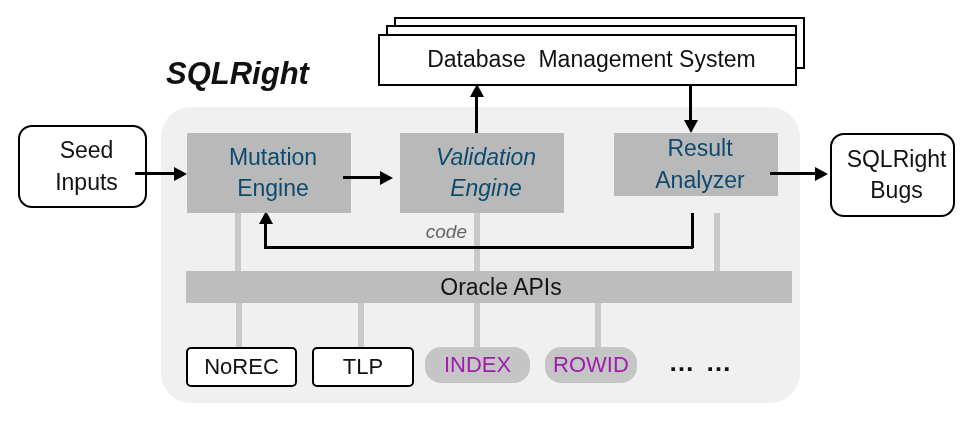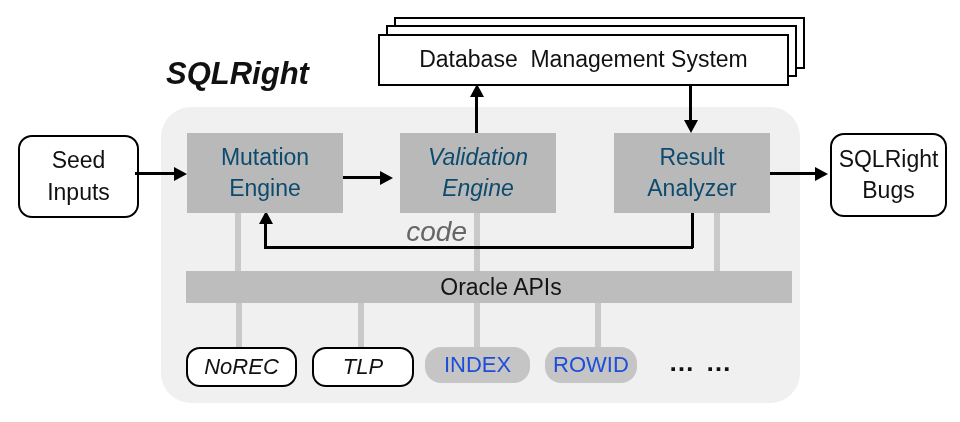--- a/index.html
+++ b/index.html
@@ -14,49 +14,49 @@
   }
   
   .title{
     left:166px;top:56px;width:200px;height:42px;
     font-size:31px;font-weight:bold;font-style:italic;color:#111;
     letter-spacing:0px;
   }
   
   .node{
     display:flex;align-items:center;justify-content:center;text-align:center;
-    font-size:23px;line-height:1.35;white-space:pre-line;
+    font-size:23px;line-height:1.35;white-space:pre-line;padding-left:8px;
   }
   .graybox{background:#b9b9b9;color:#0c4a6e;}
   .whitebox{background:#ffffff;border:2.5px solid #000;border-radius:14px;color:#111;}
   
   .sheet{background:#ffffff;border:2.5px solid #000;}
   
   .bar{
     left:186px;top:271px;width:582px;height:32px;background:#bdbdbd;
     display:flex;align-items:center;justify-content:center;font-size:23px;color:#141414;padding-left:24px;
   }
   
   .smallnode{
     top:347px;height:36px;display:flex;align-items:center;justify-content:center;
     font-size:22px;
   }
-  .small-white{background:#fff;border:2.5px solid #000;border-radius:14px;font-style:italic;}
-  .small-gray{background:#c5c5c5;border-radius:16px;color:#1d4ed8;}
+  .small-white{background:#fff;border:2.5px solid #000;border-radius:5px;}
+  .small-gray{background:#c5c5c5;border-radius:16px;color:#a21caf;}
   
   .stub{width:6px;background:#c9c9c9;}
   
   .hline{height:2.5px;background:#000;}
   .vline{width:2.5px;background:#000;}
   
   .head-right{width:0;height:0;border-top:7px solid transparent;border-bottom:7px solid transparent;border-left:13px solid #000;}
   .head-up{width:0;height:0;border-left:7px solid transparent;border-right:7px solid transparent;border-bottom:13px solid #000;}
   .head-down{width:0;height:0;border-left:7px solid transparent;border-right:7px solid transparent;border-top:13px solid #000;}
   
-  .covlabel{font-size:28px;font-style:italic;color:#666;height:26px;line-height:26px;}
+  .covlabel{font-size:19px;font-style:italic;color:#666;height:26px;line-height:26px;}
   .dots{left:658px;top:342px;width:86px;height:40px;display:flex;align-items:center;justify-content:center;font-size:26px;font-weight:bold;color:#111;letter-spacing:2px;}
 </style>
 </head>
 <body>
 
 <div class="stage">
 
   <div class="abs container"></div>
 
   <div class="abs title">SQLRight</div>
@@ -81,33 +81,33 @@
   <div class="abs stub" style="left:358px;top:303px;height:44px;"></div>
   <div class="abs stub" style="left:474px;top:303px;height:44px;"></div>
   <div class="abs stub" style="left:595px;top:303px;height:44px;"></div>
 
   <div class="abs vline" style="left:691px;top:213px;height:35px;"></div>
   <div class="abs hline" style="left:264px;top:246px;width:429px;"></div>
   <div class="abs vline" style="left:264px;top:222px;height:26px;"></div>
   <div class="abs head-up" style="left:258.5px;top:211px;"></div>
   <div class="abs covlabel" style="left:395px;top:219px;width:72px;text-align:right;">code</div>
 
-  <div class="abs node whitebox" style="left:18px;top:135px;width:117px;height:79px;">
+  <div class="abs node whitebox" style="left:18px;top:125px;width:117px;height:79px;">
     <span>Seed
 Inputs</span>
   </div>
   <div class="abs node graybox" style="left:187px;top:133px;width:156px;height:80px;">
     <span>Mutation
 Engine</span>
   </div>
   <div class="abs node graybox" style="left:400px;top:133px;width:156px;height:80px;font-style:italic;">
     <span>Validation
 Engine</span>
   </div>
-  <div class="abs node graybox" style="left:614px;top:133px;width:156px;height:80px;">
+  <div class="abs node graybox" style="left:614px;top:133px;width:156px;height:63px;">
     <span>Result
 Analyzer</span>
   </div>
   <div class="abs node whitebox" style="left:830px;top:133px;width:113px;height:80px;">
     <span>SQLRight
 Bugs</span>
   </div>
 
   <div class="abs hline" style="left:135px;top:172px;width:41px;"></div>
   <div class="abs head-right" style="left:174px;top:166.5px;"></div>

